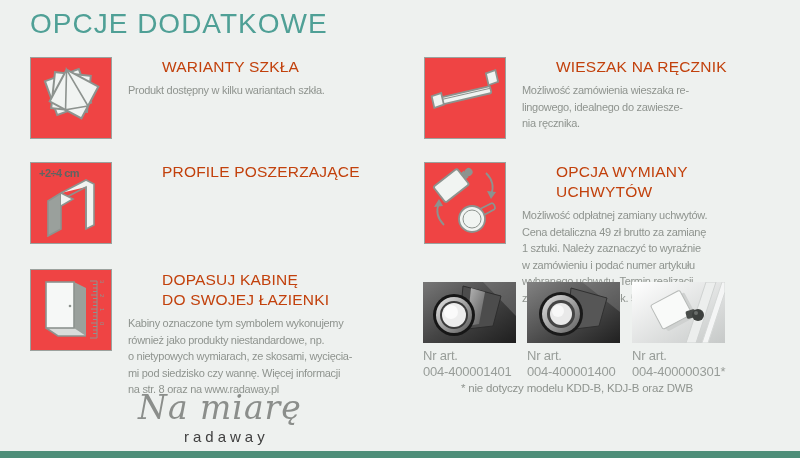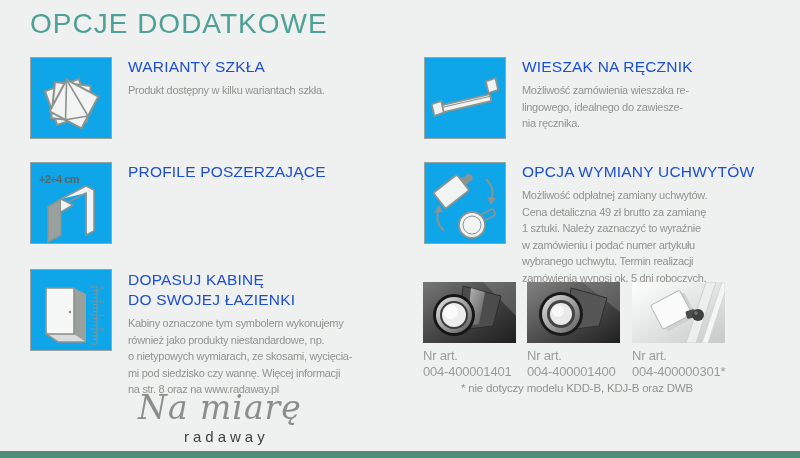--- a/index.html
+++ b/index.html
@@ -8,26 +8,26 @@
     background:#eef1ef;
     font-family:"Liberation Sans","DejaVu Sans",sans-serif;
     -webkit-font-smoothing:antialiased;
   }
   .abs{position:absolute;}
   .page-title{
     left:30px;top:8px;font-size:28px;letter-spacing:1px;
     color:#4fa096;font-weight:400;text-align:center;
   }
   .icon-box{
-    width:82px;height:82px;border:1px solid #9ba19d;background:#0ea5e9;
-    box-sizing:border-box;display:flex;align-items:flex-end;justify-content:center;
+    width:82px;height:82px;border:1px solid #9ba19d;background:#ef4444;
+    box-sizing:border-box;display:flex;align-items:flex-start;justify-content:center;
   }
   .feat-title{
-    font-size:15.5px;color:#1d4ed8;letter-spacing:.2px;line-height:20px;
-    white-space:pre-line;font-weight:400;
+    font-size:15.5px;color:#c2410c;letter-spacing:.2px;line-height:20px;
+    white-space:pre-line;font-weight:400;margin-left:34px;
   }
   .feat-body{
     font-size:11px;color:#8f948f;line-height:16.5px;letter-spacing:-0.3px;
     white-space:pre-line;margin-top:5px;
   }
   .photo{
     width:93px;height:61px;overflow:hidden;background:#333;
   }
   .art-label{font-size:13px;color:#989d99;line-height:16px;letter-spacing:-0.2px;}
   .footnote{font-size:11.5px;color:#8f948f;letter-spacing:-0.2px;}

